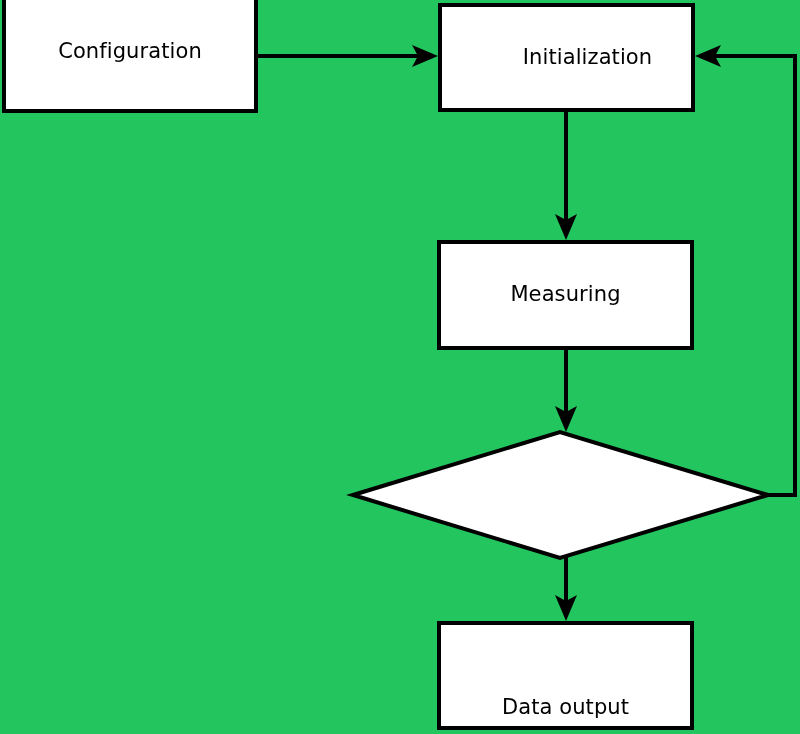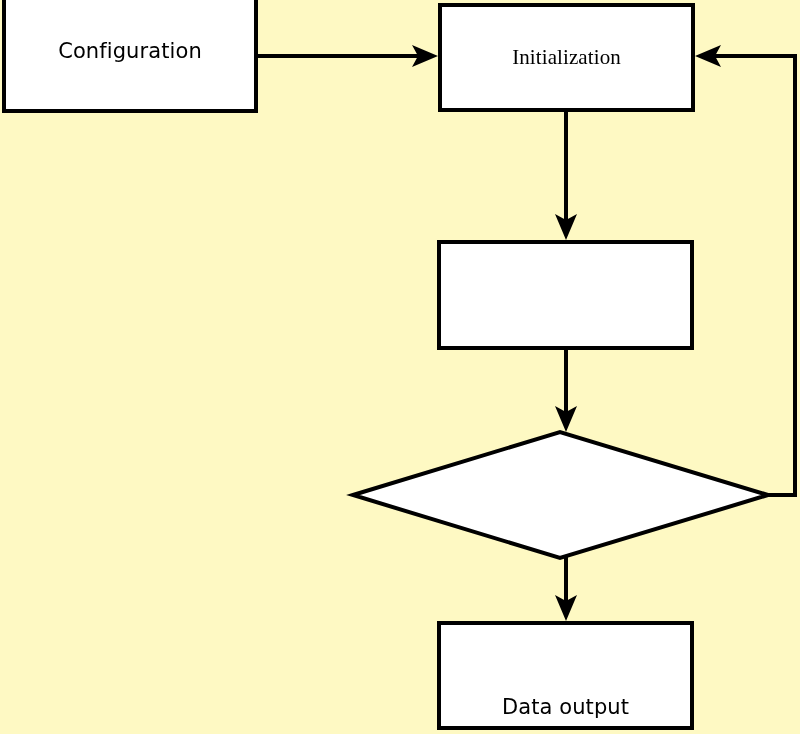--- a/index.html
+++ b/index.html
@@ -8,21 +8,21 @@
     padding: 0;
     background: #ffffff;
   }
   body {
     font-family: "DejaVu Sans", "Liberation Sans", sans-serif;
   }
   #flowchart-canvas {
     position: relative;
     width: 800px;
     height: 734px;
-    background: #fef9c3;
+    background: #22c55e;
     overflow: hidden;
   }
   #flow-svg {
     position: absolute;
     top: 0;
     left: 0;
     width: 800px;
     height: 734px;
     display: block;
   }
@@ -95,22 +95,23 @@
     </g>
 
     <g>
       <polyline points="768,495 795,495 795,56 709,56" fill="none" stroke="#000000" stroke-width="4" stroke-linejoin="miter"></polyline>
       <polygon points="695,56 721,45 715,56 721,67" fill="#000000" stroke="none"></polygon>
     </g>
   </svg>
 
   <div class="node-label" style="left:4px; top:-8px; width:252px; height:119px;">Configuration</div>
 
-  <div class="node-label" style="left:440px; top:5px; width:253px; height:105px;font-family:Liberation Serif, serif;">Initialization</div>
+  <div class="node-label" style="left:461px; top:5px; width:253px; height:105px;">Initialization</div>
 
+  <div class="node-label" style="left:439px; top:242px; width:253px; height:106px;">Measuring</div>
 
 
   <div class="node-label" style="left:439px; top:655px; width:253px; height:105px;">Data output</div>
 
   <div class="shape-hit" style="left:4px; top:0px; width:252px; height:111px;"></div>
 
   <div class="shape-hit" style="left:440px; top:5px; width:253px; height:105px;"></div>
 
   <div class="shape-hit" style="left:439px; top:242px; width:253px; height:106px;"></div>
 

